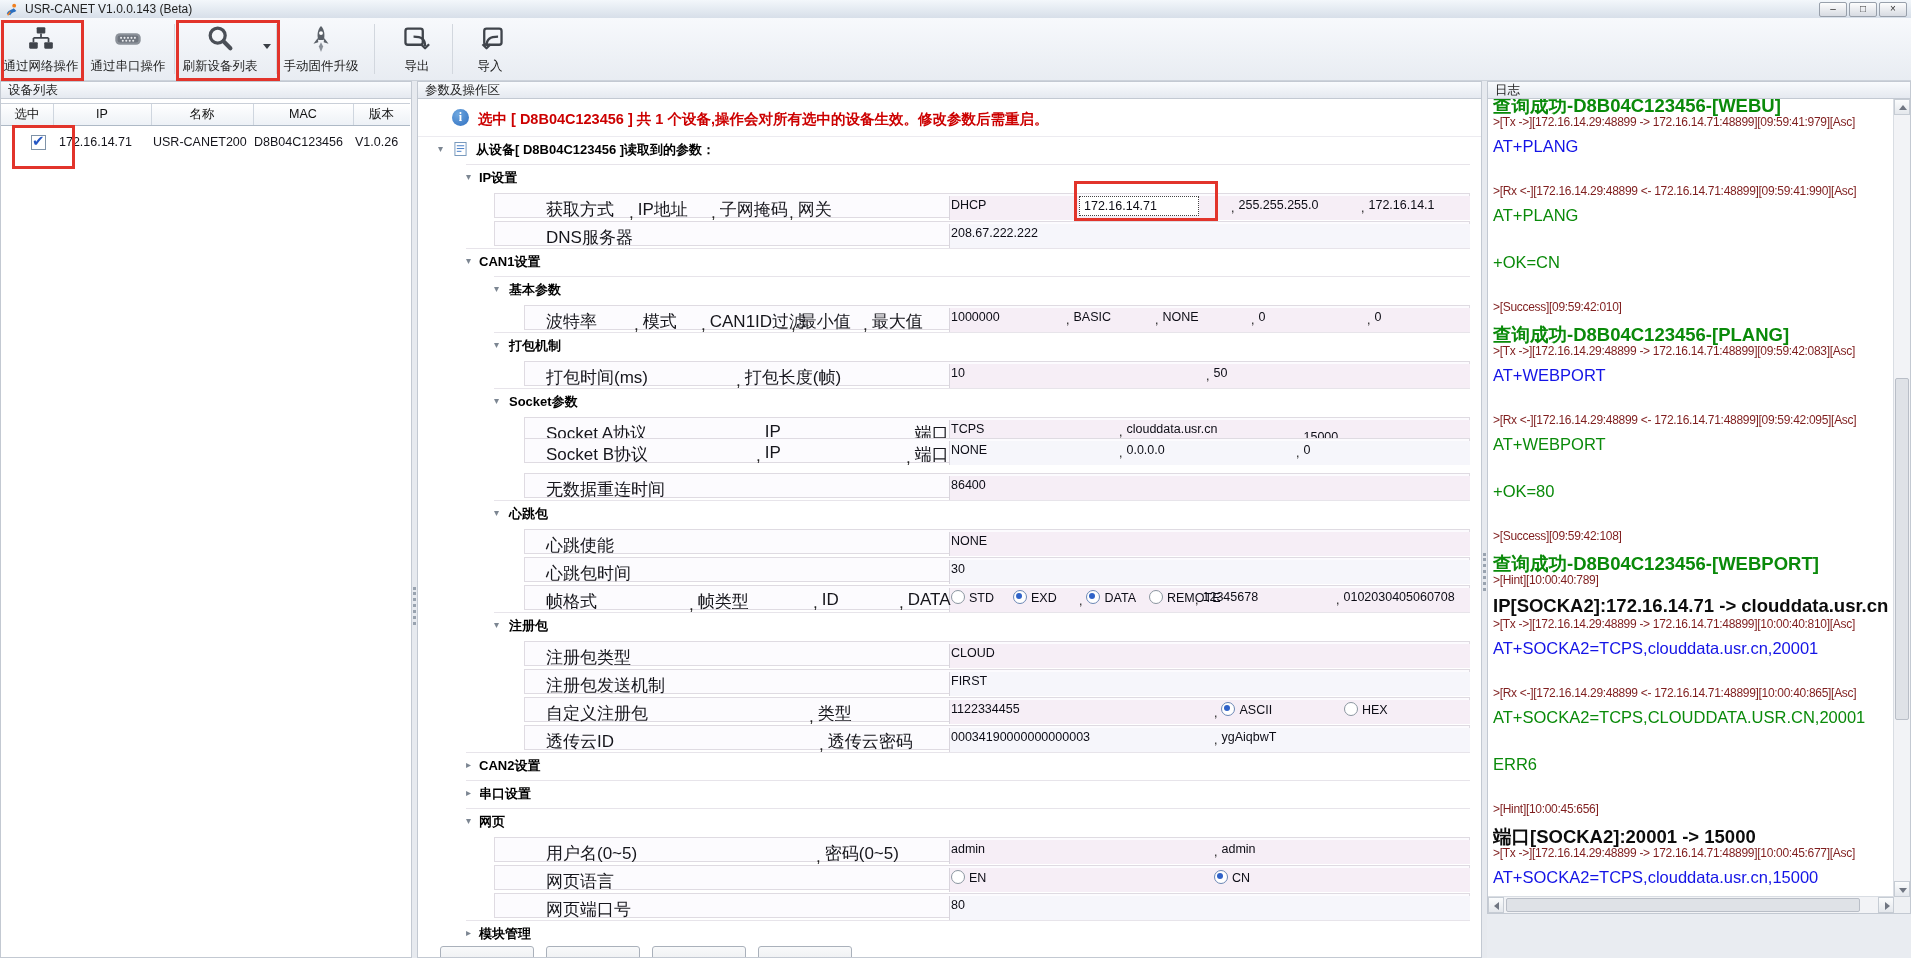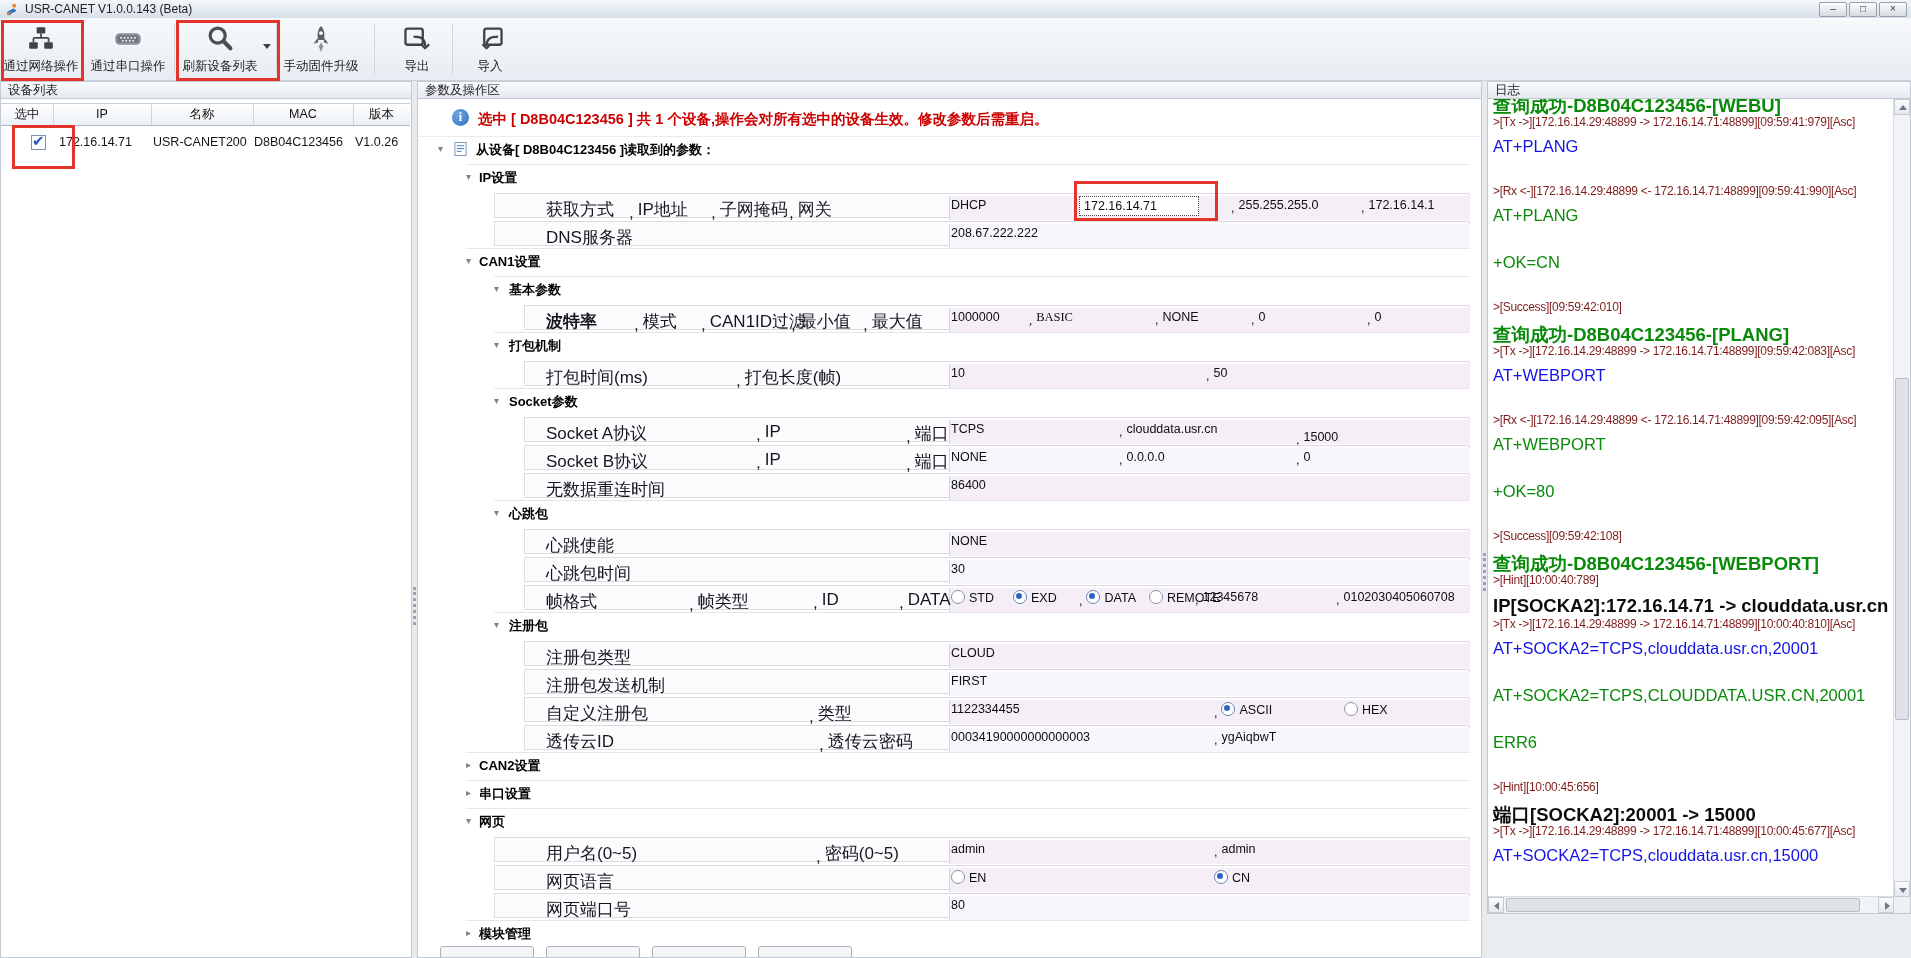--- a/index.html
+++ b/index.html
@@ -267,27 +267,27 @@
         </div>
         <div class="prow" style="top: 177px;">
           <span class="secline" style="left:76px;width:976px"></span>
           <span class="sarrow" style="left:76px">▾</span>
           <span class="stext" style="left:91px">基本参数</span>
         </div>
         <div class="prow" style="top: 205px;">
           <div class="rowbox" style="left: 106px; width: 946px;">
             <div class="vtint tint-a" style="left: 424px; width: 520px;"></div>
           </div>
-          <span class="plabel" style="left: 128px; font-weight: bold;">波特率</span>
+          <span class="plabel" style="left: 128px;">波特率</span>
           <span class="plabel" style="left: 216px;"><span class="pcomma">,</span>模式</span>
           <span class="plabel" style="left: 283px;"><span class="pcomma">,</span>CAN1ID过滤</span>
           <span class="plabel" style="left: 373px;"><span class="pcomma">,</span>最小值</span>
           <span class="plabel" style="left: 445px;"><span class="pcomma">,</span>最大值</span>
           <span class="pval" style="left: 533px;">1000000</span>
-          <span class="pval" style="left: 611px; font-family: Liberation Serif, serif;"><span class="pcomma">,</span>BASIC</span>
+          <span class="pval" style="left: 648px;"><span class="pcomma">,</span>BASIC</span>
           <span class="pval" style="left: 737px;"><span class="pcomma">,</span>NONE</span>
           <span class="pval" style="left: 833px;"><span class="pcomma">,</span>0</span>
           <span class="pval" style="left: 949px;"><span class="pcomma">,</span>0</span>
         </div>
         <div class="prow" style="top: 233px;">
           <span class="secline" style="left:76px;width:976px"></span>
           <span class="sarrow" style="left:76px">▾</span>
           <span class="stext" style="left:91px">打包机制</span>
         </div>
         <div class="prow" style="top: 261px;">
@@ -308,21 +308,21 @@
           <div class="rowbox" style="left: 106px; width: 946px;">
             <div class="vtint tint-a" style="left: 424px; width: 520px;"></div>
           </div>
           <span class="plabel" style="left: 128px;">Socket A协议</span>
           <span class="plabel" style="left: 338px;"><span class="pcomma">,</span>IP</span>
           <span class="plabel" style="left: 488px;"><span class="pcomma">,</span>端口</span>
           <span class="pval" style="left: 533px;">TCPS</span>
           <span class="pval" style="left: 701px;"><span class="pcomma">,</span>clouddata.usr.cn</span>
           <span class="pval" style="left: 878px; margin-top: 8px;"><span class="pcomma">,</span>15000</span>
         </div>
-        <div class="prow" style="top: 345px;">
+        <div class="prow" style="top: 338px;">
           <div class="rowbox" style="left: 106px; width: 946px;">
             <div class="vtint tint-b" style="left: 424px; width: 520px;"></div>
           </div>
           <span class="plabel" style="left: 128px;">Socket B协议</span>
           <span class="plabel" style="left: 338px;"><span class="pcomma">,</span>IP</span>
           <span class="plabel" style="left: 488px;"><span class="pcomma">,</span>端口</span>
           <span class="pval" style="left: 533px;">NONE</span>
           <span class="pval" style="left: 701px;"><span class="pcomma">,</span>0.0.0.0</span>
           <span class="pval" style="left: 878px;"><span class="pcomma">,</span>0</span>
         </div>
@@ -483,20 +483,21 @@
         <div class="l-blank"></div>
         <div class="l-green">+OK=80</div>
         <div class="l-blank"></div>
         <div class="l-meta">&gt;[Success][09:59:42:108]</div>
         <div class="l-gtitle">查询成功-D8B04C123456-[WEBPORT]</div>
         <div class="l-meta">&gt;[Hint][10:00:40:789]</div>
         <div class="l-ktitle">IP[SOCKA2]:172.16.14.71 -&gt; clouddata.usr.cn</div>
         <div class="l-meta">&gt;[Tx -&gt;][172.16.14.29:48899 -&gt; 172.16.14.71:48899][10:00:40:810][Asc]</div>
         <div class="l-blue">AT+SOCKA2=TCPS,clouddata.usr.cn,20001</div>
         <div class="l-blank"></div>
+        <div class="l-meta">&gt;[Rx &lt;-][172.16.14.29:48899 &lt;- 172.16.14.71:48899][10:00:40:865][Asc]</div>
         <div class="l-green">AT+SOCKA2=TCPS,CLOUDDATA.USR.CN,20001</div>
         <div class="l-blank"></div>
         <div class="l-green">ERR6</div>
         <div class="l-blank"></div>
         <div class="l-meta">&gt;[Hint][10:00:45:656]</div>
         <div class="l-ktitle">端口[SOCKA2]:20001 -&gt; 15000</div>
         <div class="l-meta">&gt;[Tx -&gt;][172.16.14.29:48899 -&gt; 172.16.14.71:48899][10:00:45:677][Asc]</div>
         <div class="l-blue">AT+SOCKA2=TCPS,clouddata.usr.cn,15000</div>
       </div>
     <div class="vsb">

